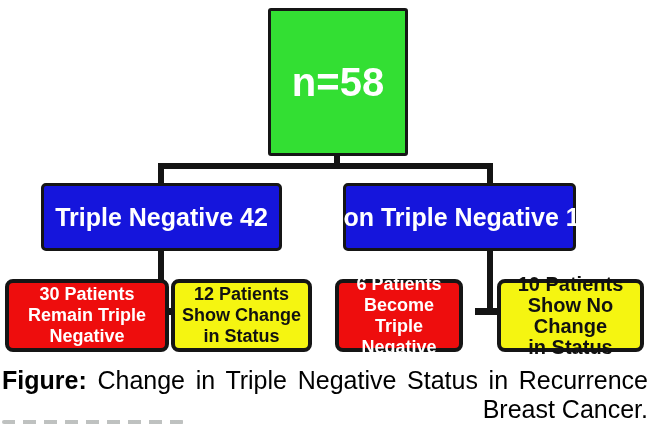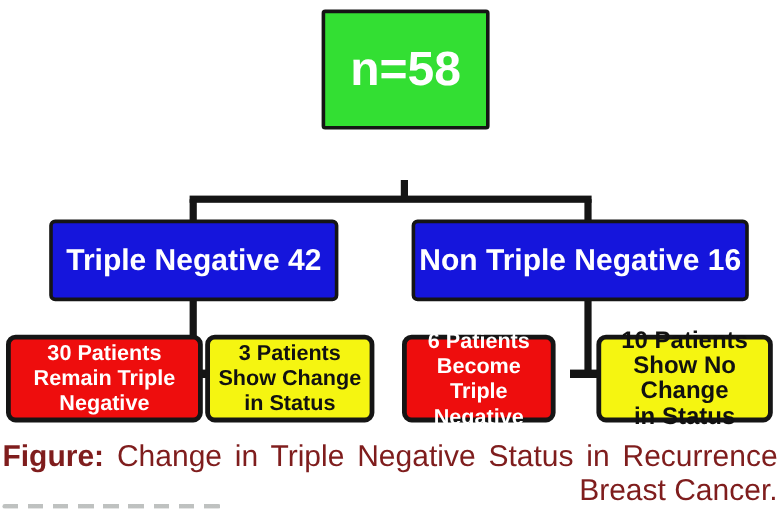--- a/index.html
+++ b/index.html
@@ -15,40 +15,40 @@
     position: absolute;
     display: flex;
     align-items: center;
     justify-content: center;
     text-align: center;
     box-sizing: border-box;
     font-weight: bold;
   }
   
   .root {
-    left: 268px; top: 8px; width: 140px; height: 100px;
+    left: 268px; top: 8px; width: 140px; height: 148px;
     background: #33DF33;
     border: 3px solid #151515;
     border-radius: 3px;
     color: #ffffff;
     font-size: 40px;
     letter-spacing: 0px;
   }
   
   .branch {
     top: 183px; height: 68px;
     background: #1515DC;
     border: 3px solid #151515;
     border-radius: 5px;
     color: #ffffff;
     font-size: 25px;
     white-space: nowrap;
   }
   #branch-left  { left: 41px;  width: 241px; }
-  #branch-right { left: 343px; width: 281px; }
+  #branch-right { left: 343px; width: 233px; }
   
   .leaf {
     top: 279px; height: 73px;
     border: 4px solid #151515;
     border-radius: 8px;
     font-size: 18px;
     line-height: 21px;
   }
   .leaf .node-text { white-space: pre-line; }
   .leaf-red    { background: #EE0D0D; color: #ffffff; }
@@ -64,21 +64,21 @@
   #ln-drop-l    { left: 158px; top: 166px; width: 6px;   height: 19px; }
   #ln-drop-r    { left: 487px; top: 166px; width: 6px;   height: 19px; }
   #ln-v-l       { left: 158px; top: 249px; width: 6px;   height: 66px; }
   #ln-stub-l    { left: 146px; top: 308px; width: 28px;  height: 7px;  }
   #ln-v-r       { left: 487px; top: 250px; width: 6px;   height: 65px; }
   #ln-stub-r    { left: 475px; top: 308px; width: 28px;  height: 7px;  }
   
   .caption {
     position: absolute;
     left: 2px; top: 366px; width: 646px;
-    color: #7f1d1d;
+    color: #000000;
     font-size: 25px;
     line-height: 29px;
   }
   .cap-line1 {
     text-align: justify;
     text-align-last: justify;
   }
   .cap-label { font-weight: bold; }
   .cap-line2 { text-align: right; }
   
@@ -114,21 +114,21 @@
   <div class="node branch" id="branch-right">
     <span class="node-text">Non Triple Negative 16</span>
   </div>
 
   <div class="node leaf leaf-red" id="leaf-0">
     <span class="node-text">30 Patients
 Remain Triple
 Negative</span>
   </div>
   <div class="node leaf leaf-yellow" id="leaf-1">
-    <span class="node-text">3 Patients
+    <span class="node-text">12 Patients
 Show Change
 in Status</span>
   </div>
   <div class="node leaf leaf-red" id="leaf-2">
     <span class="node-text">6 Patients
 Become Triple
 Negative</span>
   </div>
   <div class="node leaf leaf-yellow" id="leaf-3">
     <span class="node-text">10 Patients

